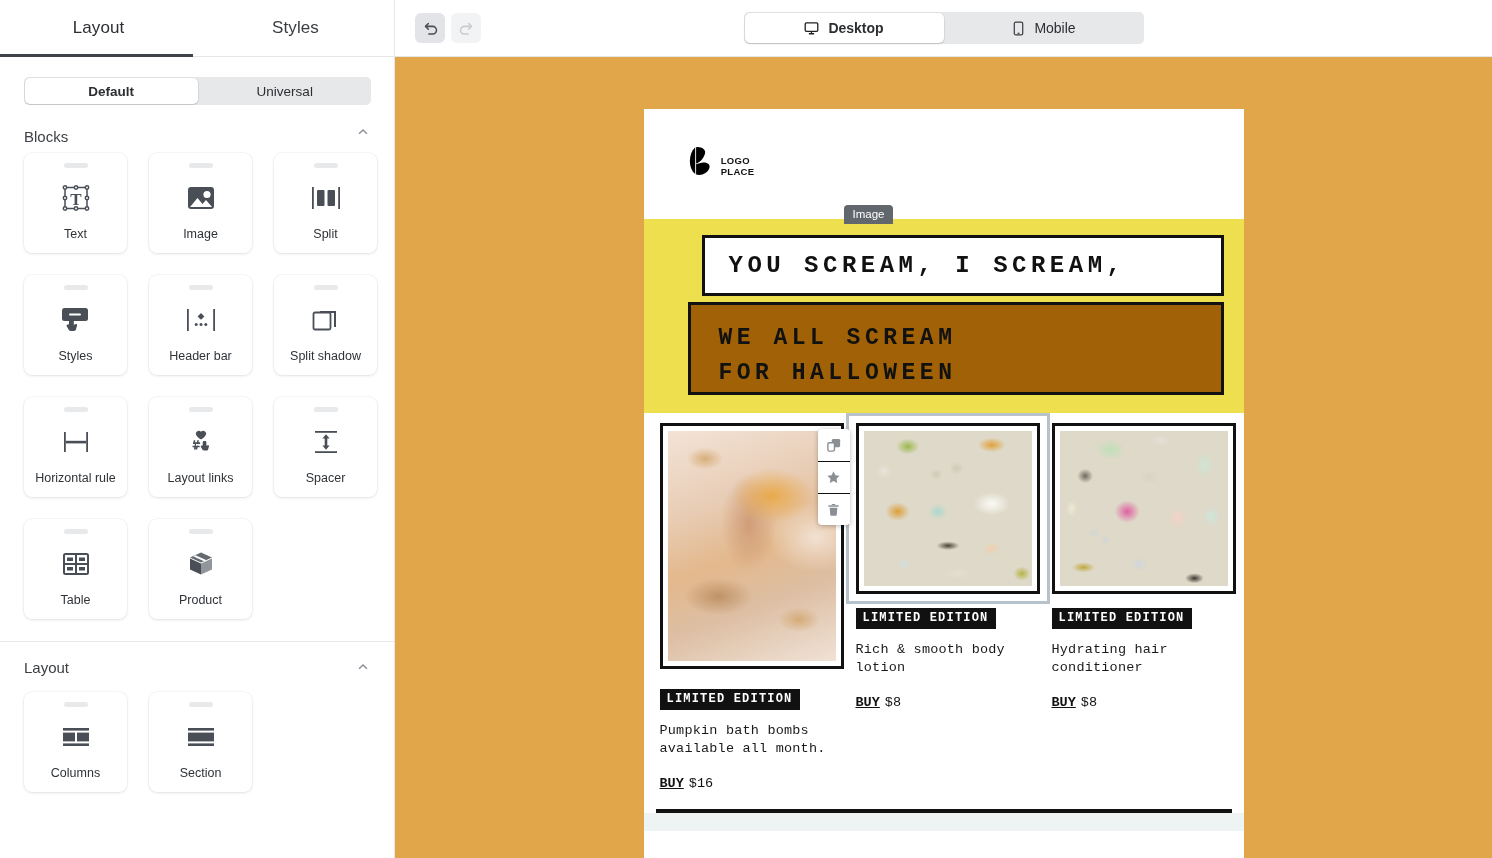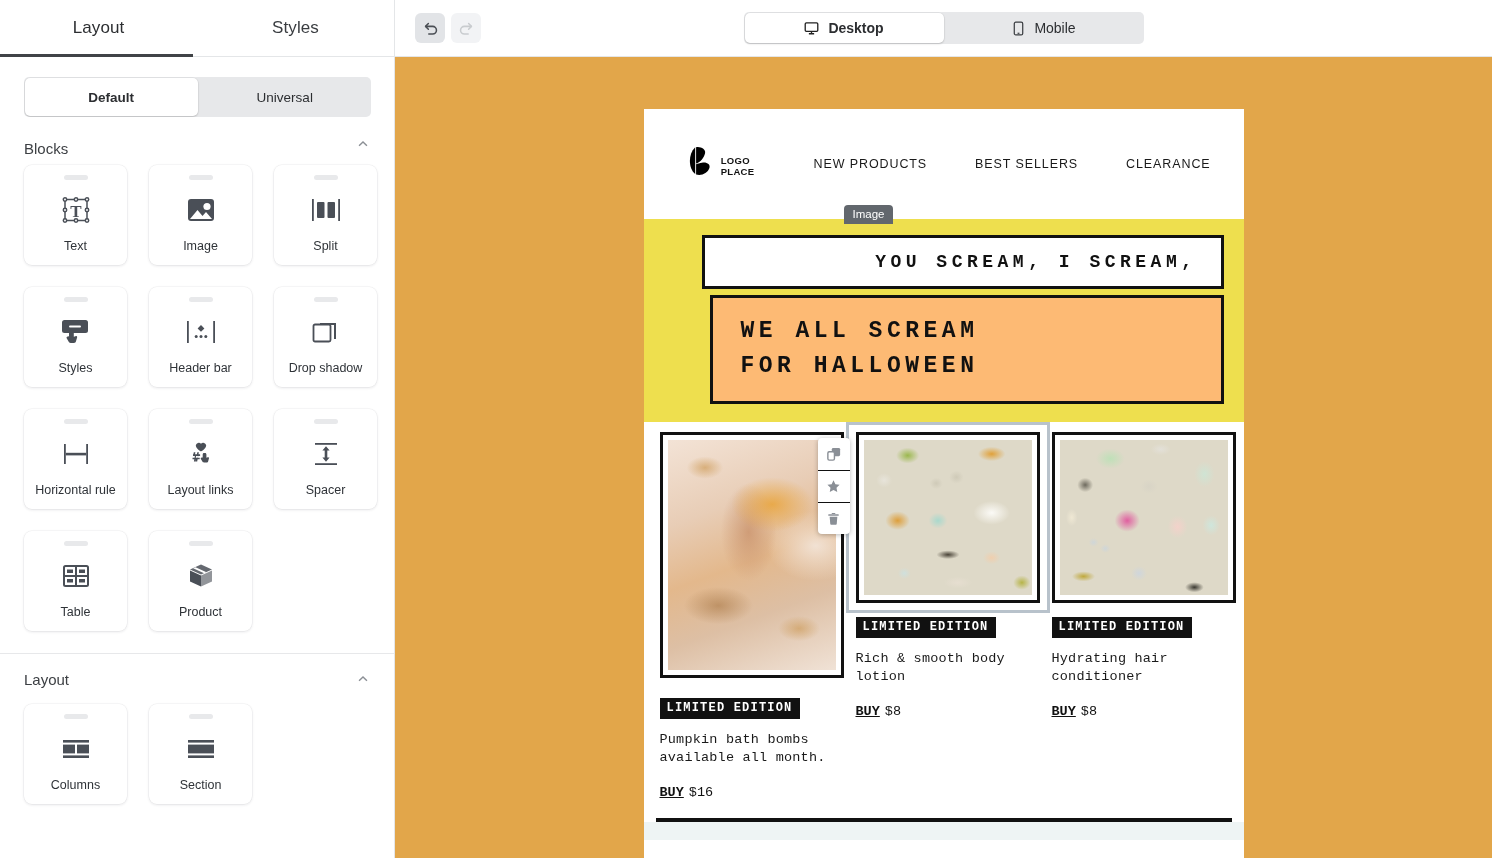--- a/index.html
+++ b/index.html
@@ -31,21 +31,21 @@
   }
   .side-tab.inactive { color: #3a3d41; }
   .side-tab-underline {
     position: absolute; left: 0; bottom: -1px; width: 193px; height: 3px;
     background: #404347;
   }
   .side-body { flex: 1; overflow: hidden; position: relative; }
 
   .seg-wrap { padding: 20px 24px 0 24px; }
   .segmented {
-    display: flex; width: 347px; height: 40px;
+    display: flex; width: 347px; height: 28px;
     background: #e7e8ea; border-radius: 5px; overflow: hidden;
   }
   .seg-btn {
     flex: 1; display: flex; align-items: center; justify-content: center;
     font-size: 13.5px; font-weight: 700; color: #2c2e31; cursor: pointer;
     border-radius: 5px;
   }
   .seg-btn.on {
     background: #ffffff; box-shadow: 0 1px 2px rgba(0,0,0,.16), 0 0 0 .5px rgba(0,0,0,.06);
     margin: 1px;
@@ -141,28 +141,28 @@
     text-decoration: none; cursor: pointer; white-space: nowrap;
   }
 
   
   .banner { background: #eedf4e; padding: 16px 20px 18px 20px; position: relative; }
   .band-white {
     border: 3px solid #111; background: #ffffff;
     padding: 14px 24px; margin-left: 38px; margin-right: 0;
   }
   .band-orange {
-    border: 3px solid #111; background: #fdba74;
-    padding: 16px 24px 18px 28px; margin-left: 46px; margin-top: 6px;
+    border: 3px solid #111; background: #a16207;
+    padding: 16px 24px 2px 28px; margin-left: 24px; margin-top: 6px;
   }
   .band-txt {
     font-family: "Liberation Mono", "DejaVu Sans Mono", monospace;
     font-weight: 700; color: #111; letter-spacing: 4.5px;
   }
-  .band-white .band-txt { font-size: 18px; text-align: right; }
+  .band-white .band-txt { font-size: 24px; }
   .band-orange .band-txt { font-size: 23px; line-height: 1.5; }
 
   
   .img-tooltip {
     position: absolute; left: 200px; top: -14px;
     background: #62676d; color: #fff; font-size: 11.5px;
     padding: 3px 9px 4px 9px; border-radius: 4px 4px 0 0;
     z-index: 40; white-space: nowrap;
   }
 
@@ -371,21 +371,21 @@
 
         <div class="block-card">
           <div class="card-handle"></div>
           <div class="card-icon">
             <svg width="30" height="28" viewBox="0 0 30 28" fill="none">
               <path d="M9 5h16v16H9z" fill="#4a4f57"></path>
               <path d="M9 7h14v14H9z" fill="#fff"></path>
               <rect x="2.5" y="6.5" width="17" height="17" rx="1.5" fill="#fff" stroke="#4a4f57" stroke-width="1.8"></rect>
             </svg>
           </div>
-          <div class="card-label">Drop shadow</div>
+          <div class="card-label">Split shadow</div>
         </div>
 
         <div class="block-card">
           <div class="card-handle"></div>
           <div class="card-icon">
             <svg width="30" height="26" viewBox="0 0 30 26" fill="#4a4f57">
               <rect x="3" y="3" width="1.8" height="20"></rect>
               <rect x="25.2" y="3" width="1.8" height="20"></rect>
               <rect x="4.8" y="11.8" width="20.4" height="2.6"></rect>
             </svg>
@@ -526,25 +526,20 @@
 
         <div class="email-head">
           <div class="logo-wrap">
             <svg class="logo-mark" viewBox="0 0 60 58" fill="#000">
               <path d="M18 2c-6 6-8.5 14-8.5 22S12 40 18 45V2z"></path>
               <path d="M19.5 2v26c7-2 12.5-8.5 14.5-16.5C35.5 5.5 27 .5 19.5 2z"></path>
               <path d="M19.5 29.5V46c9 2.5 18.5-2 21.5-10.5 2-6-4.5-10-12-8.5-3.5.7-7 1.5-9.5 2.5z"></path>
             </svg>
             <div class="logo-text">LOGO PLACE</div>
           </div>
-          <nav class="nav">
-            <a>NEW PRODUCTS</a>
-            <a>BEST SELLERS</a>
-            <a>CLEARANCE</a>
-          </nav>
         </div>
 
         <div class="banner">
           <div class="band-white">
             <div class="band-txt">YOU SCREAM, I SCREAM,</div>
           </div>
           <div class="band-orange">
             <div class="band-txt">WE ALL SCREAM</div>
             <div class="band-txt">FOR HALLOWEEN</div>
           </div>

